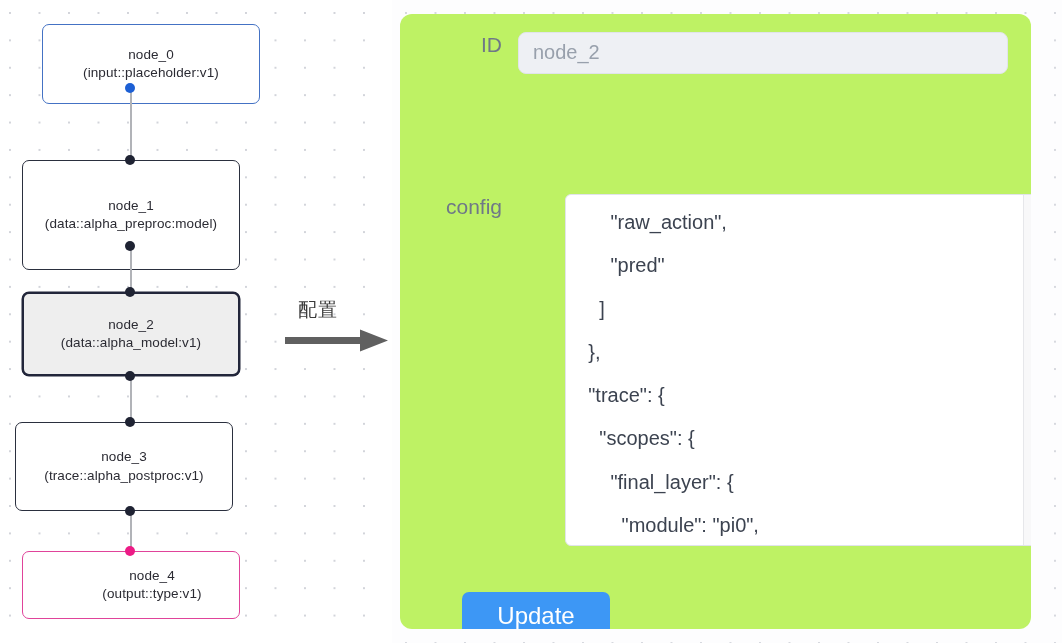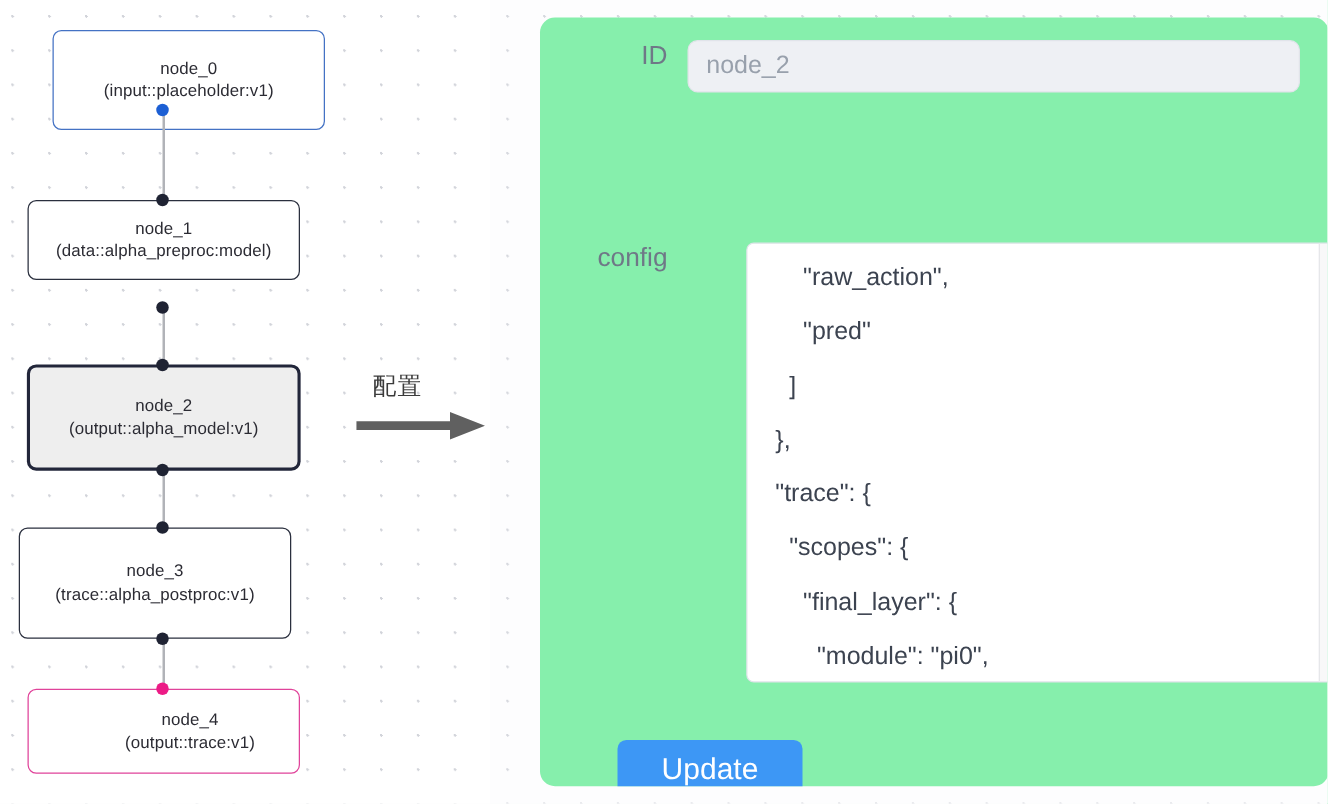--- a/index.html
+++ b/index.html
@@ -125,25 +125,25 @@
   }
   #flow-arrow-icon {
     position: absolute;
     left: 0px;
     top: 30px;
   }
 
   
   #panel {
     position: absolute;
-    left: 432px;
+    left: 400px;
     top: 14px;
     width: 631px;
     height: 615px;
-    background: #86efac;
+    background: #bef264;
     border-radius: 12px;
     box-sizing: border-box;
     overflow: hidden;
   }
 
   .field-row {
     position: absolute;
     display: flex;
     align-items: flex-start;
   }
@@ -266,40 +266,40 @@
     <div class="edge" style="left:130px; top:88px; height:72px;"></div>
     <div class="edge" style="left:130px; top:246px; height:46px;"></div>
     <div class="edge" style="left:130px; top:376px; height:46px;"></div>
     <div class="edge" style="left:130px; top:511px; height:40px;"></div>
 
     <div class="node node-input" style="left:22px; top:24px; width:218px; height:80px;margin-left:20px;">
       <span class="node-text"><span>node_0</span><br><span>(input::placeholder:v1)</span></span>
     </div>
     <div class="handle handle-blue" style="left:130px; top:88px;"></div>
 
-    <div class="node node-default" style="left:22px; top:160px; width:218px; height:64px;">
+    <div class="node node-default" style="left:22px; top:160px; width:218px; height:110px;">
       <span class="node-text"><span>node_1</span><br><span>(data::alpha_preproc:model)</span></span>
     </div>
     <div class="handle" style="left:130px; top:160px;"></div>
     <div class="handle" style="left:130px; top:246px;"></div>
 
     <div class="node node-selected" style="left:22px; top:292px; width:218px; height:84px;">
-      <span class="node-text"><span>node_2</span><br><span>(output::alpha_model:v1)</span></span>
+      <span class="node-text"><span>node_2</span><br><span>(data::alpha_model:v1)</span></span>
     </div>
     <div class="handle" style="left:130px; top:292px;"></div>
     <div class="handle" style="left:130px; top:376px;"></div>
 
     <div class="node node-default" style="left:15px; top:422px; width:218px; height:89px;">
       <span class="node-text"><span>node_3</span><br><span>(trace::alpha_postproc:v1)</span></span>
     </div>
     <div class="handle" style="left:130px; top:422px;"></div>
     <div class="handle" style="left:130px; top:511px;"></div>
 
     <div class="node node-output" style="left:22px; top:551px; width:218px; height:68px;">
-      <span class="node-text"><span>node_4</span><br><span>(output::trace:v1)</span></span>
+      <span class="node-text"><span>node_4</span><br><span>(output::type:v1)</span></span>
     </div>
     <div class="handle handle-pink" style="left:130px; top:551px;"></div>
   </div>
 
   <div id="canvas-right"></div>
 
   <div id="flow-arrow-group">
     <div id="flow-arrow-label">配置</div>
     <svg id="flow-arrow-icon" width="104" height="26" viewBox="0 0 104 26">
       <path d="M0 9 H75 V1.5 L103 12.5 L75 23.5 V16 H0 Z" fill="#606060"></path>

